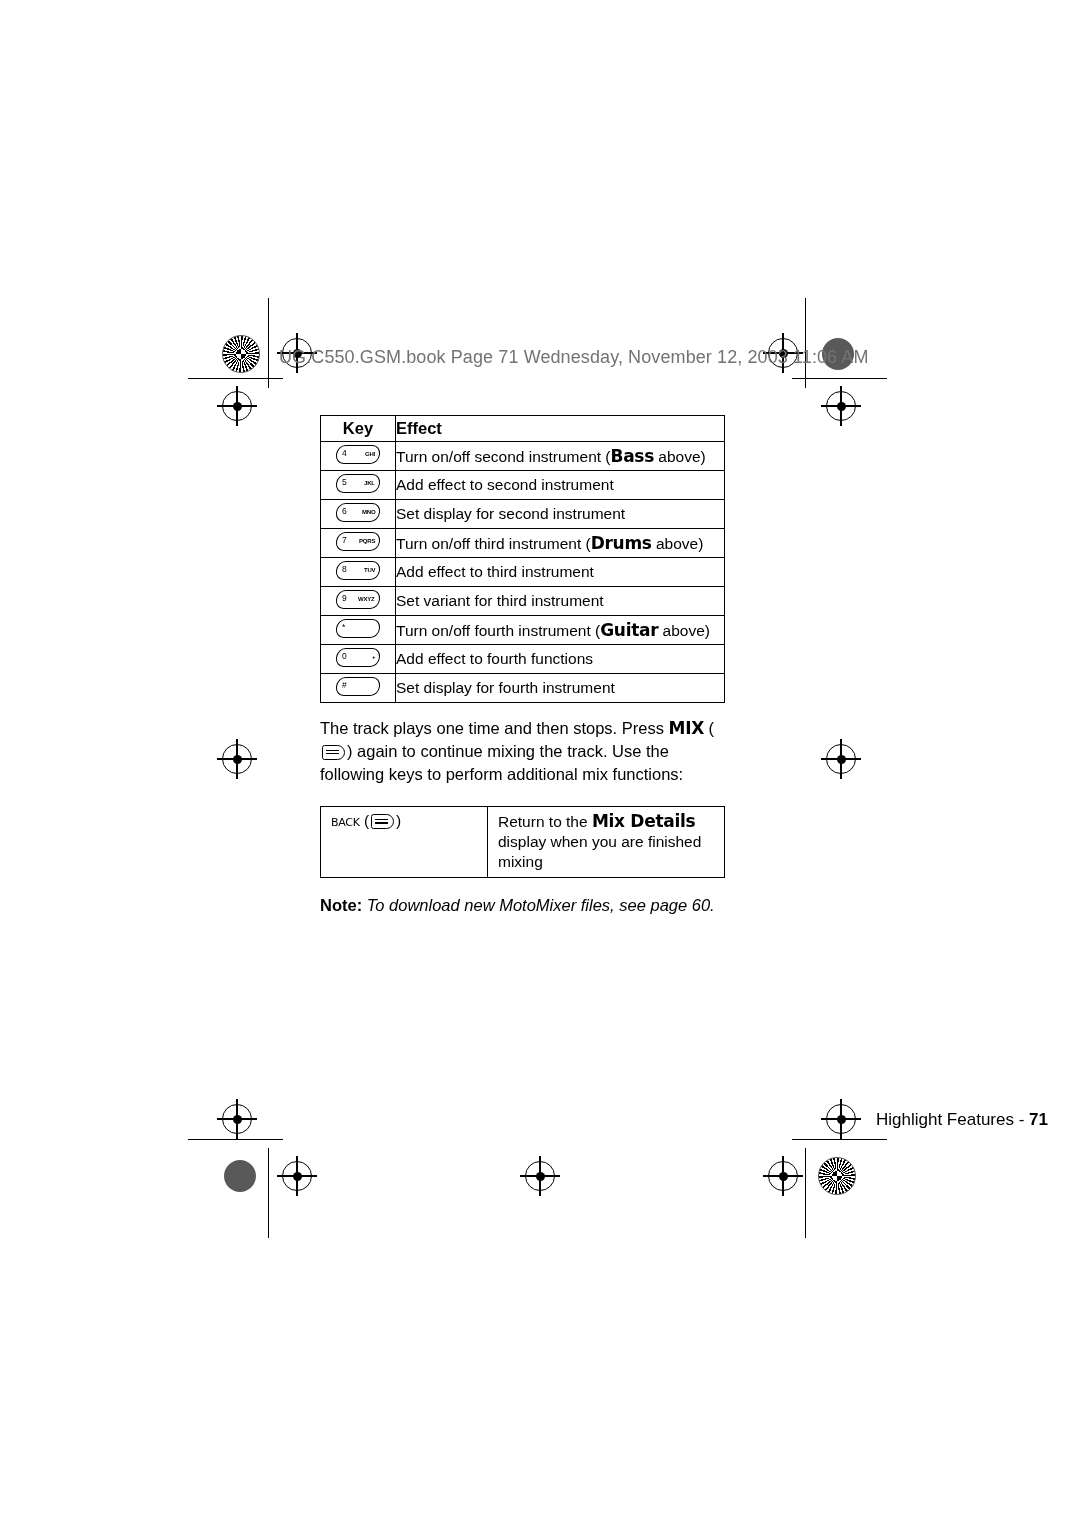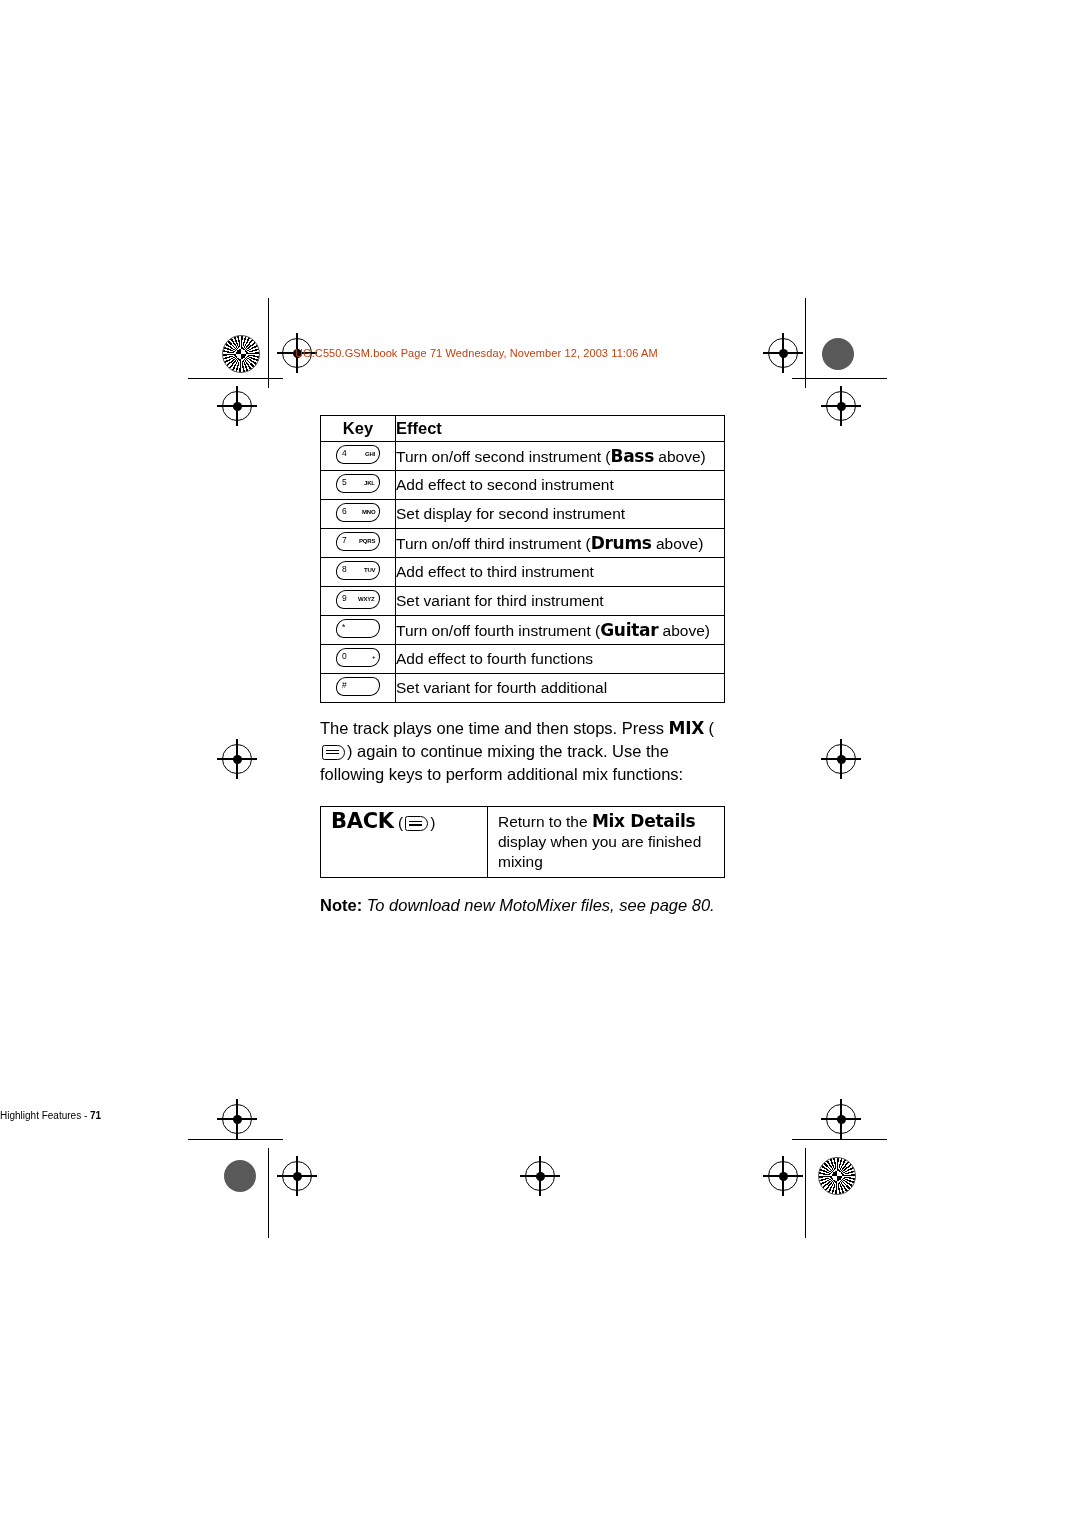--- a/index.html
+++ b/index.html
@@ -67,25 +67,24 @@
   }
   .gray-dot {
     position: absolute;
     border-radius: 50%;
     background: #595959;
   }
 
   
   .header-text {
     position: absolute;
-    font-size: 11px;
+    font-size: 18px;
     letter-spacing: 0.1px;
-    color: #c2410c;
+    color: #737373;
     white-space: nowrap;
-    margin-left: 16px;
   }
 
   
   .content {
     position: absolute;
     left: 320px;
     top: 415px;
     width: 405px;
   }
 
@@ -203,22 +202,22 @@
     right: 3px;
     height: 1.2px;
     background: #000;
   }
   .menu-icon i:nth-child(1) { top: 3px; }
   .menu-icon i:nth-child(2) { top: 6px; }
   .menu-icon i:nth-child(3) { top: 9px; }
 
   .back-label {
     font-family: "DejaVu Sans", sans-serif;
-    font-weight: bold;
-    font-size: 21px;
+    font-weight: normal;
+    font-size: 11px;
     letter-spacing: -0.3px;
     text-align: center;
   }
   .soft-glyph {
     display: inline-block;
     width: 21px;
     height: 13px;
     border: 1.2px solid #000;
     border-radius: 3px 9px 9px 3px;
     position: relative;
@@ -240,22 +239,22 @@
     font-size: 16.5px;
     font-style: italic;
   }
   .note b { font-style: normal; }
 
   .footer {
     position: absolute;
     left: 0;
     top: 1110px;
     width: 1048px;
-    text-align: left;
-    font-size: 10px;
+    text-align: right;
+    font-size: 17px;
   }
   .footer .pg { font-weight: bold; }
 </style>
 </head>
 <body>
 
 <div class="crop-line" style="left:268px; top:298px; width:1.4px; height:90px;"></div>
 <div class="crop-line" style="left:805px; top:298px; width:1.4px; height:90px;"></div>
 <div class="crop-line" style="left:268px; top:1148px; width:1.4px; height:90px;"></div>
 <div class="crop-line" style="left:805px; top:1148px; width:1.4px; height:90px;"></div>
@@ -391,37 +390,37 @@
         </td>
         <td class="effectcell"><span>Add effect to fourth functions</span></td>
       </tr>
       <tr class="last-row">
         <td class="keycell">
           <span class="keyglyph">
             <span class="kl">#</span>
             <span class="kr"></span>
           </span>
         </td>
-        <td class="effectcell"><span>Set variant for fourth additional</span></td>
+        <td class="effectcell"><span>Set display for fourth instrument</span></td>
       </tr>
     </tbody>
   </table>
 
   <p class="para"><span>The track plays one time and then stops. Press </span><span class="disp">MIX</span><span> (</span><span class="soft-glyph"><i></i><i></i></span><span>) again to continue mixing the track. Use the following keys to perform additional mix functions:</span></p>
 
   <table class="softtable">
     <tbody>
       <tr>
         <td class="soft-key-col">
           <span class="back-label">BACK</span>
           <span> (</span><span class="soft-glyph"><i></i><i></i></span><span>)</span>
         </td>
         <td class="soft-eff-col"><span>Return to the </span><span class="disp">Mix Details</span><span> display when you are finished mixing</span></td>
       </tr>
     </tbody>
   </table>
 
-  <p class="note"><b>Note:</b><span> To download new MotoMixer files, see page 80.</span></p>
+  <p class="note"><b>Note:</b><span> To download new MotoMixer files, see page 60.</span></p>
 </div>
 
 <div class="footer">
   <span>Highlight Features - </span><span class="pg">71</span>
 </div>
 
 </body></html>

